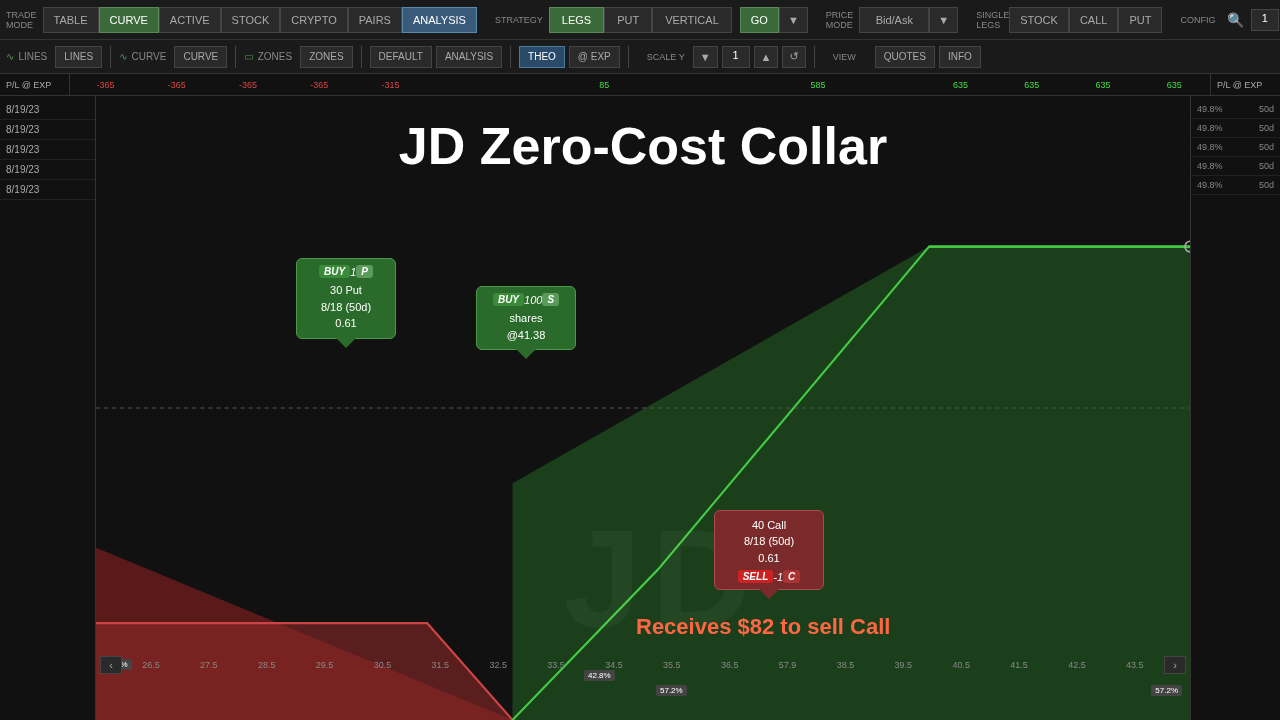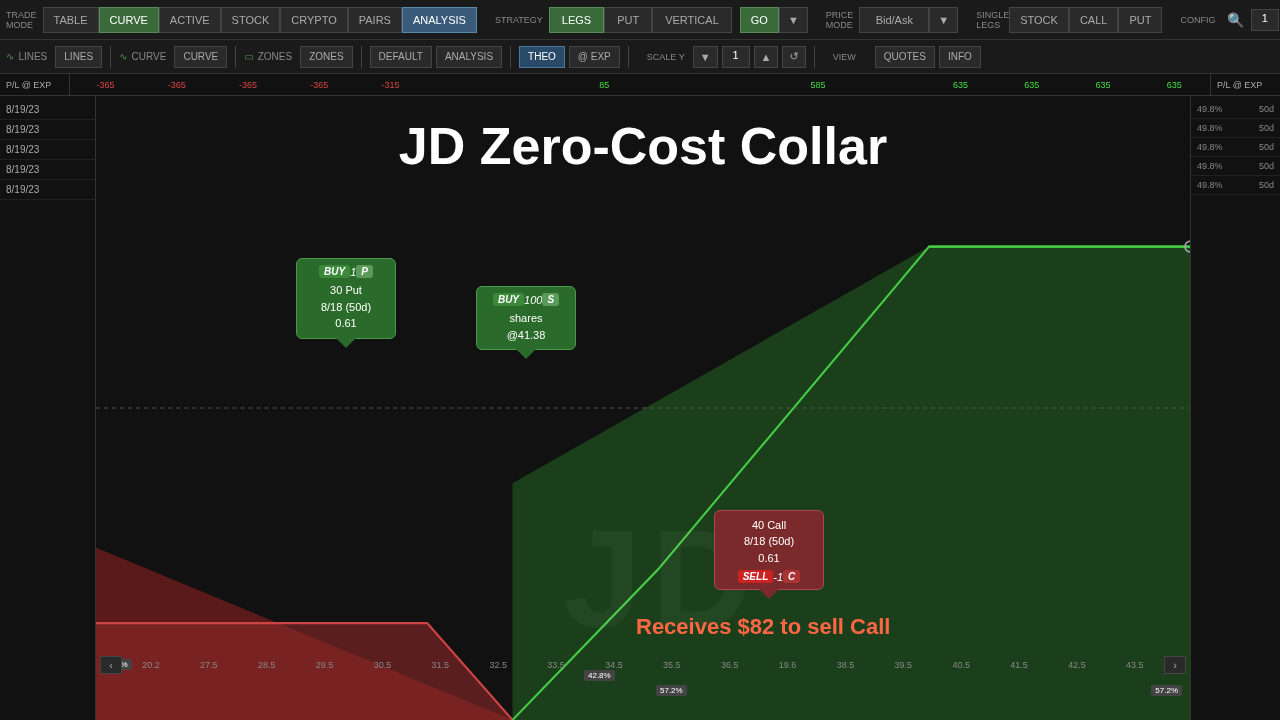--- a/index.html
+++ b/index.html
@@ -631,32 +631,32 @@
     <div class="receives-annotation">Receives $82 to sell Call</div>
 
     <div class="pct-label" style="bottom:50px; left:16px;">8%</div>
     <div class="pct-label" style="bottom:39px; left:488px;">42.8%</div>
     <div class="pct-label" style="bottom:24px; left:560px;">57.2%</div>
     <div class="pct-label" style="bottom:24px; right:8px;">57.2%</div>
 
     <div class="x-axis">
       <button class="x-nav-btn">‹</button>
       <div class="x-labels">
-        <span>20.2</span>
+        <span>26.5</span>
         <span>27.5</span>
         <span>28.5</span>
         <span>29.5</span>
         <span>30.5</span>
         <span>31.5</span>
         <span>32.5</span>
         <span>33.5</span>
         <span>34.5</span>
         <span>35.5</span>
         <span>36.5</span>
-        <span>19.6</span>
+        <span>57.9</span>
         <span>38.5</span>
         <span>39.5</span>
         <span>40.5</span>
         <span>41.5</span>
         <span>42.5</span>
         <span>43.5</span>
       </div>
       <button class="x-nav-btn">›</button>
     </div>
 

